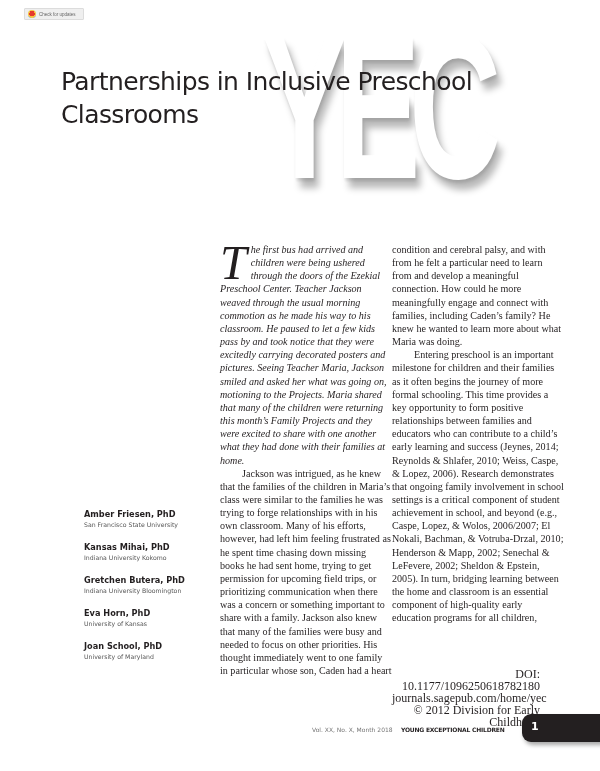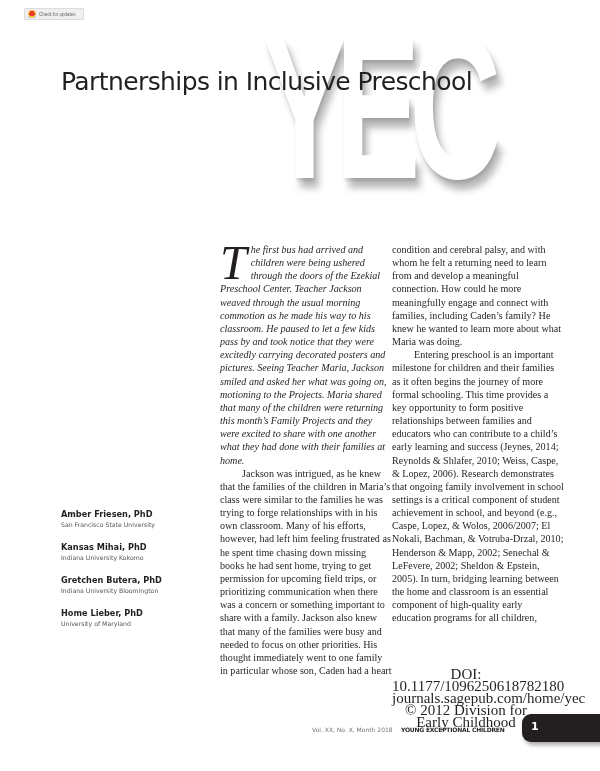--- a/index.html
+++ b/index.html
@@ -8,80 +8,85 @@
   .check-updates { position: absolute; left: 24px; top: 8px; height: 12px; width: 60px; background: #efefef; border: 1px solid #dcdcdc; border-radius: 1px; display: flex; align-items: center; gap: 3px; padding: 0 3px; box-sizing: border-box; }
   .check-updates .cu-icon { width: 8px; height: 8px; border-radius: 50%; background: radial-gradient(circle at 50% 45%, #e63a2e 0 45%, #f5c542 46% 70%, #3b7fd4 71%); }
   .check-updates .cu-label { font-family: "Liberation Sans", sans-serif; font-size: 4.5px; color: #666; white-space: nowrap; }
 
   .watermark { position: absolute; left: 262px; top: 12px; width: 300px; height: 190px; font-family: "Liberation Sans", sans-serif; font-weight: bold; font-size: 205px; line-height: 190px; color: #ffffff; letter-spacing: -18px; transform: scaleX(0.62); transform-origin: left top; text-shadow: 8px 10px 10px rgba(0,0,0,0.28), 2px 3px 4px rgba(0,0,0,0.12); z-index: 0; user-select: none; }
 
   .title { position: absolute; left: 61px; top: 65px; width: 460px; margin: 0; font-family: "DejaVu Sans", sans-serif; font-weight: normal; font-size: 25px; line-height: 33px; color: #231f20; letter-spacing: -0.6px; z-index: 1; }
   .title span { display: block; }
 
   .authors { position: absolute; left: 61px; top: 508px; width: 150px; z-index: 1; }
-  .author { margin-bottom: 11px; }
+  .author { margin-bottom: 11px; margin-left: 23px; }
   .author-name { font-family: "DejaVu Sans", sans-serif; font-weight: bold; font-size: 8.2px; color: #231f20; line-height: 12px; }
   .author-affil { font-family: "DejaVu Sans", sans-serif; font-size: 6.2px; color: #555; line-height: 10px; }
 
   .col { position: absolute; top: 243px; width: 172px; font-size: 10.1px; line-height: 13.15px; color: #231f20; z-index: 1; }
   .col1 { left: 220px; }
   .col2 { left: 392px; }
   .col p { margin: 0; text-align: left; }
   .col p.indent { text-indent: 22px; }
   .lead { font-style: italic; }
   .dropcap { float: left; font-size: 48px; line-height: 38px; font-style: italic; margin: 1px 4px 0 0; color: #231f20; }
 
-  .doi-block { position: absolute; left: 392px; top: 668px; width: 148px; text-align: center; font-size: 15px; line-height: 12px; color: #231f20; z-index: 1; }
+  .doi-block { position: absolute; left: 392px; top: 668px; width: 148px; text-align: right; font-size: 12px; line-height: 12px; color: #231f20; z-index: 1; }
 
   .footer { position: absolute; left: 0; top: 721px; width: 600px; height: 30px; z-index: 1; }
   .footer .issue { position: absolute; left: 312px; top: 5px; font-family: "DejaVu Sans", sans-serif; font-size: 6px; color: #777; white-space: nowrap; }
   .footer .journal { position: absolute; left: 401px; top: 5px; font-family: "DejaVu Sans", sans-serif; font-weight: bold; font-size: 6px; color: #231f20; white-space: nowrap; letter-spacing: -0.2px; }
   .footer .page-tab { position: absolute; left: 522px; top: -7px; width: 90px; height: 28px; background: #231f20; border-radius: 9px 0 0 9px; box-shadow: 2px 3px 4px rgba(0,0,0,0.35); }
   .footer .page-num { position: absolute; left: 531px; top: -1px; font-family: "DejaVu Sans", sans-serif; font-weight: bold; font-size: 11px; color: #ffffff; }
 </style>
 </head>
 <body>
 
 <div class="check-updates">
   <span class="cu-icon"></span>
   <span class="cu-label">Check for updates</span>
 </div>
 
 <div class="watermark">YEC</div>
 
 <h1 class="title">
   <span>Partnerships in Inclusive Preschool</span>
+  <span>Classrooms</span>
 </h1>
 
 <div class="authors">
   <div class="author">
     <div class="author-name">Amber Friesen, PhD</div>
     <div class="author-affil">San Francisco State University</div>
   </div>
   <div class="author">
     <div class="author-name">Kansas Mihai, PhD</div>
     <div class="author-affil">Indiana University Kokomo</div>
   </div>
   <div class="author">
     <div class="author-name">Gretchen Butera, PhD</div>
     <div class="author-affil">Indiana University Bloomington</div>
   </div>
   <div class="author">
-    <div class="author-name">Home Lieber, PhD</div>
+    <div class="author-name">Eva Horn, PhD</div>
+    <div class="author-affil">University of Kansas</div>
+  </div>
+  <div class="author">
+    <div class="author-name">Joan School, PhD</div>
     <div class="author-affil">University of Maryland</div>
   </div>
 </div>
 
 <div class="col col1">
   <p class="lead"><span class="dropcap">T</span><span>he first bus had arrived and children were being ushered through the doors of the Ezekial Preschool Center. Teacher Jackson weaved through the usual morning commotion as he made his way to his classroom. He paused to let a few kids pass by and took notice that they were excitedly carrying decorated posters and pictures. Seeing Teacher Maria, Jackson smiled and asked her what was going on, motioning to the Projects. Maria shared that many of the children were returning this month’s Family Projects and they were excited to share with one another what they had done with their families at home.</span></p>
   <p class="indent">Jackson was intrigued, as he knew that the families of the children in Maria’s class were similar to the families he was trying to forge relationships with in his own classroom. Many of his efforts, however, had left him feeling frustrated as he spent time chasing down missing books he had sent home, trying to get permission for upcoming field trips, or prioritizing communication when there was a concern or something important to share with a family. Jackson also knew that many of the families were busy and needed to focus on other priorities. His thought immediately went to one family in particular whose son, Caden had a heart</p>
 </div>
 
 <div class="col col2">
-  <p>condition and cerebral palsy, and with whom he felt a returning need to learn from and develop a meaningful connection. How could he more meaningfully engage and connect with families, including Caden’s family? He knew he wanted to learn more about what Maria was doing.</p>
+  <p>condition and cerebral palsy, and with from he felt a particular need to learn from and develop a meaningful connection. How could he more meaningfully engage and connect with families, including Caden’s family? He knew he wanted to learn more about what Maria was doing.</p>
   <p class="indent">Entering preschool is an important milestone for children and their families as it often begins the journey of more formal schooling. This time provides a key opportunity to form positive relationships between families and educators who can contribute to a child’s early learning and success (Jeynes, 2014; Reynolds &amp; Shlafer, 2010; Weiss, Caspe, &amp; Lopez, 2006). Research demonstrates that ongoing family involvement in school settings is a critical component of student achievement in school, and beyond (e.g., Caspe, Lopez, &amp; Wolos, 2006/2007; El Nokali, Bachman, &amp; Votruba-Drzal, 2010; Henderson &amp; Mapp, 2002; Senechal &amp; LeFevere, 2002; Sheldon &amp; Epstein, 2005). In turn, bridging learning between the home and classroom is an essential component of high-quality early education programs for all children,</p>
 </div>
 
 <div class="doi-block">
   <div>DOI: 10.1177/1096250618782180</div>
   <div>journals.sagepub.com/home/yec</div>
   <div>© 2012 Division for Early Childhood</div>
 </div>
 
 <div class="footer">

